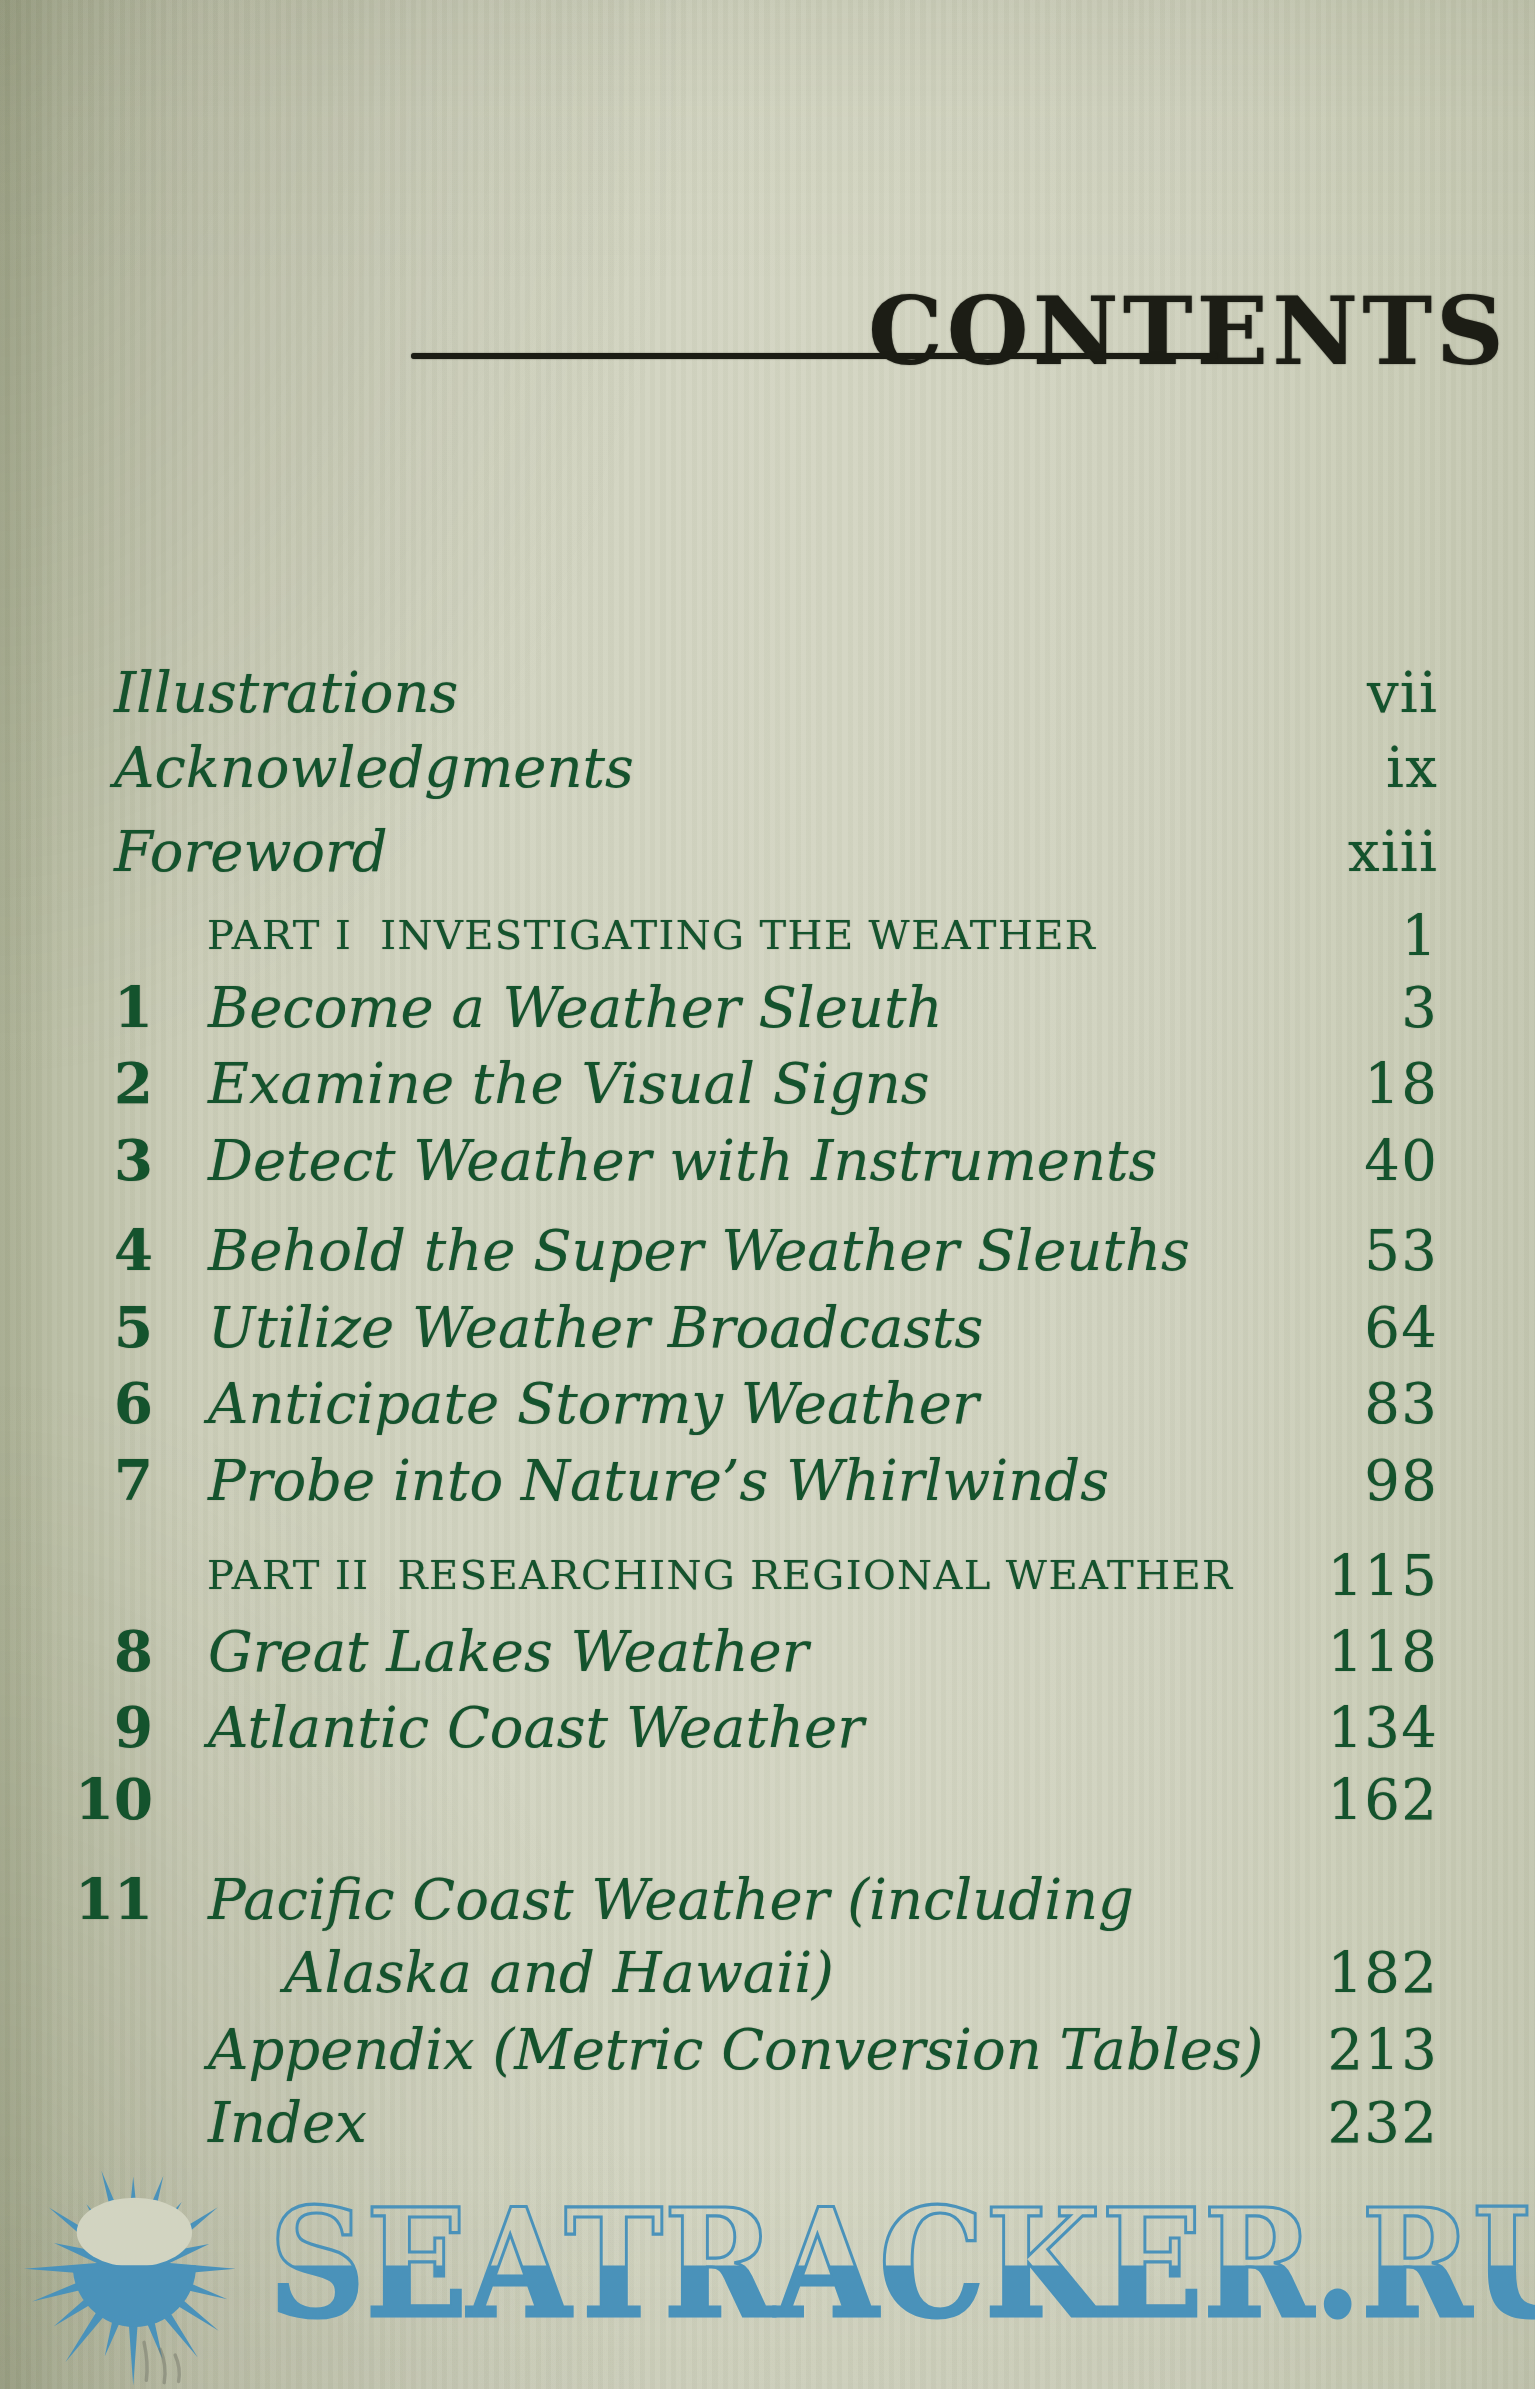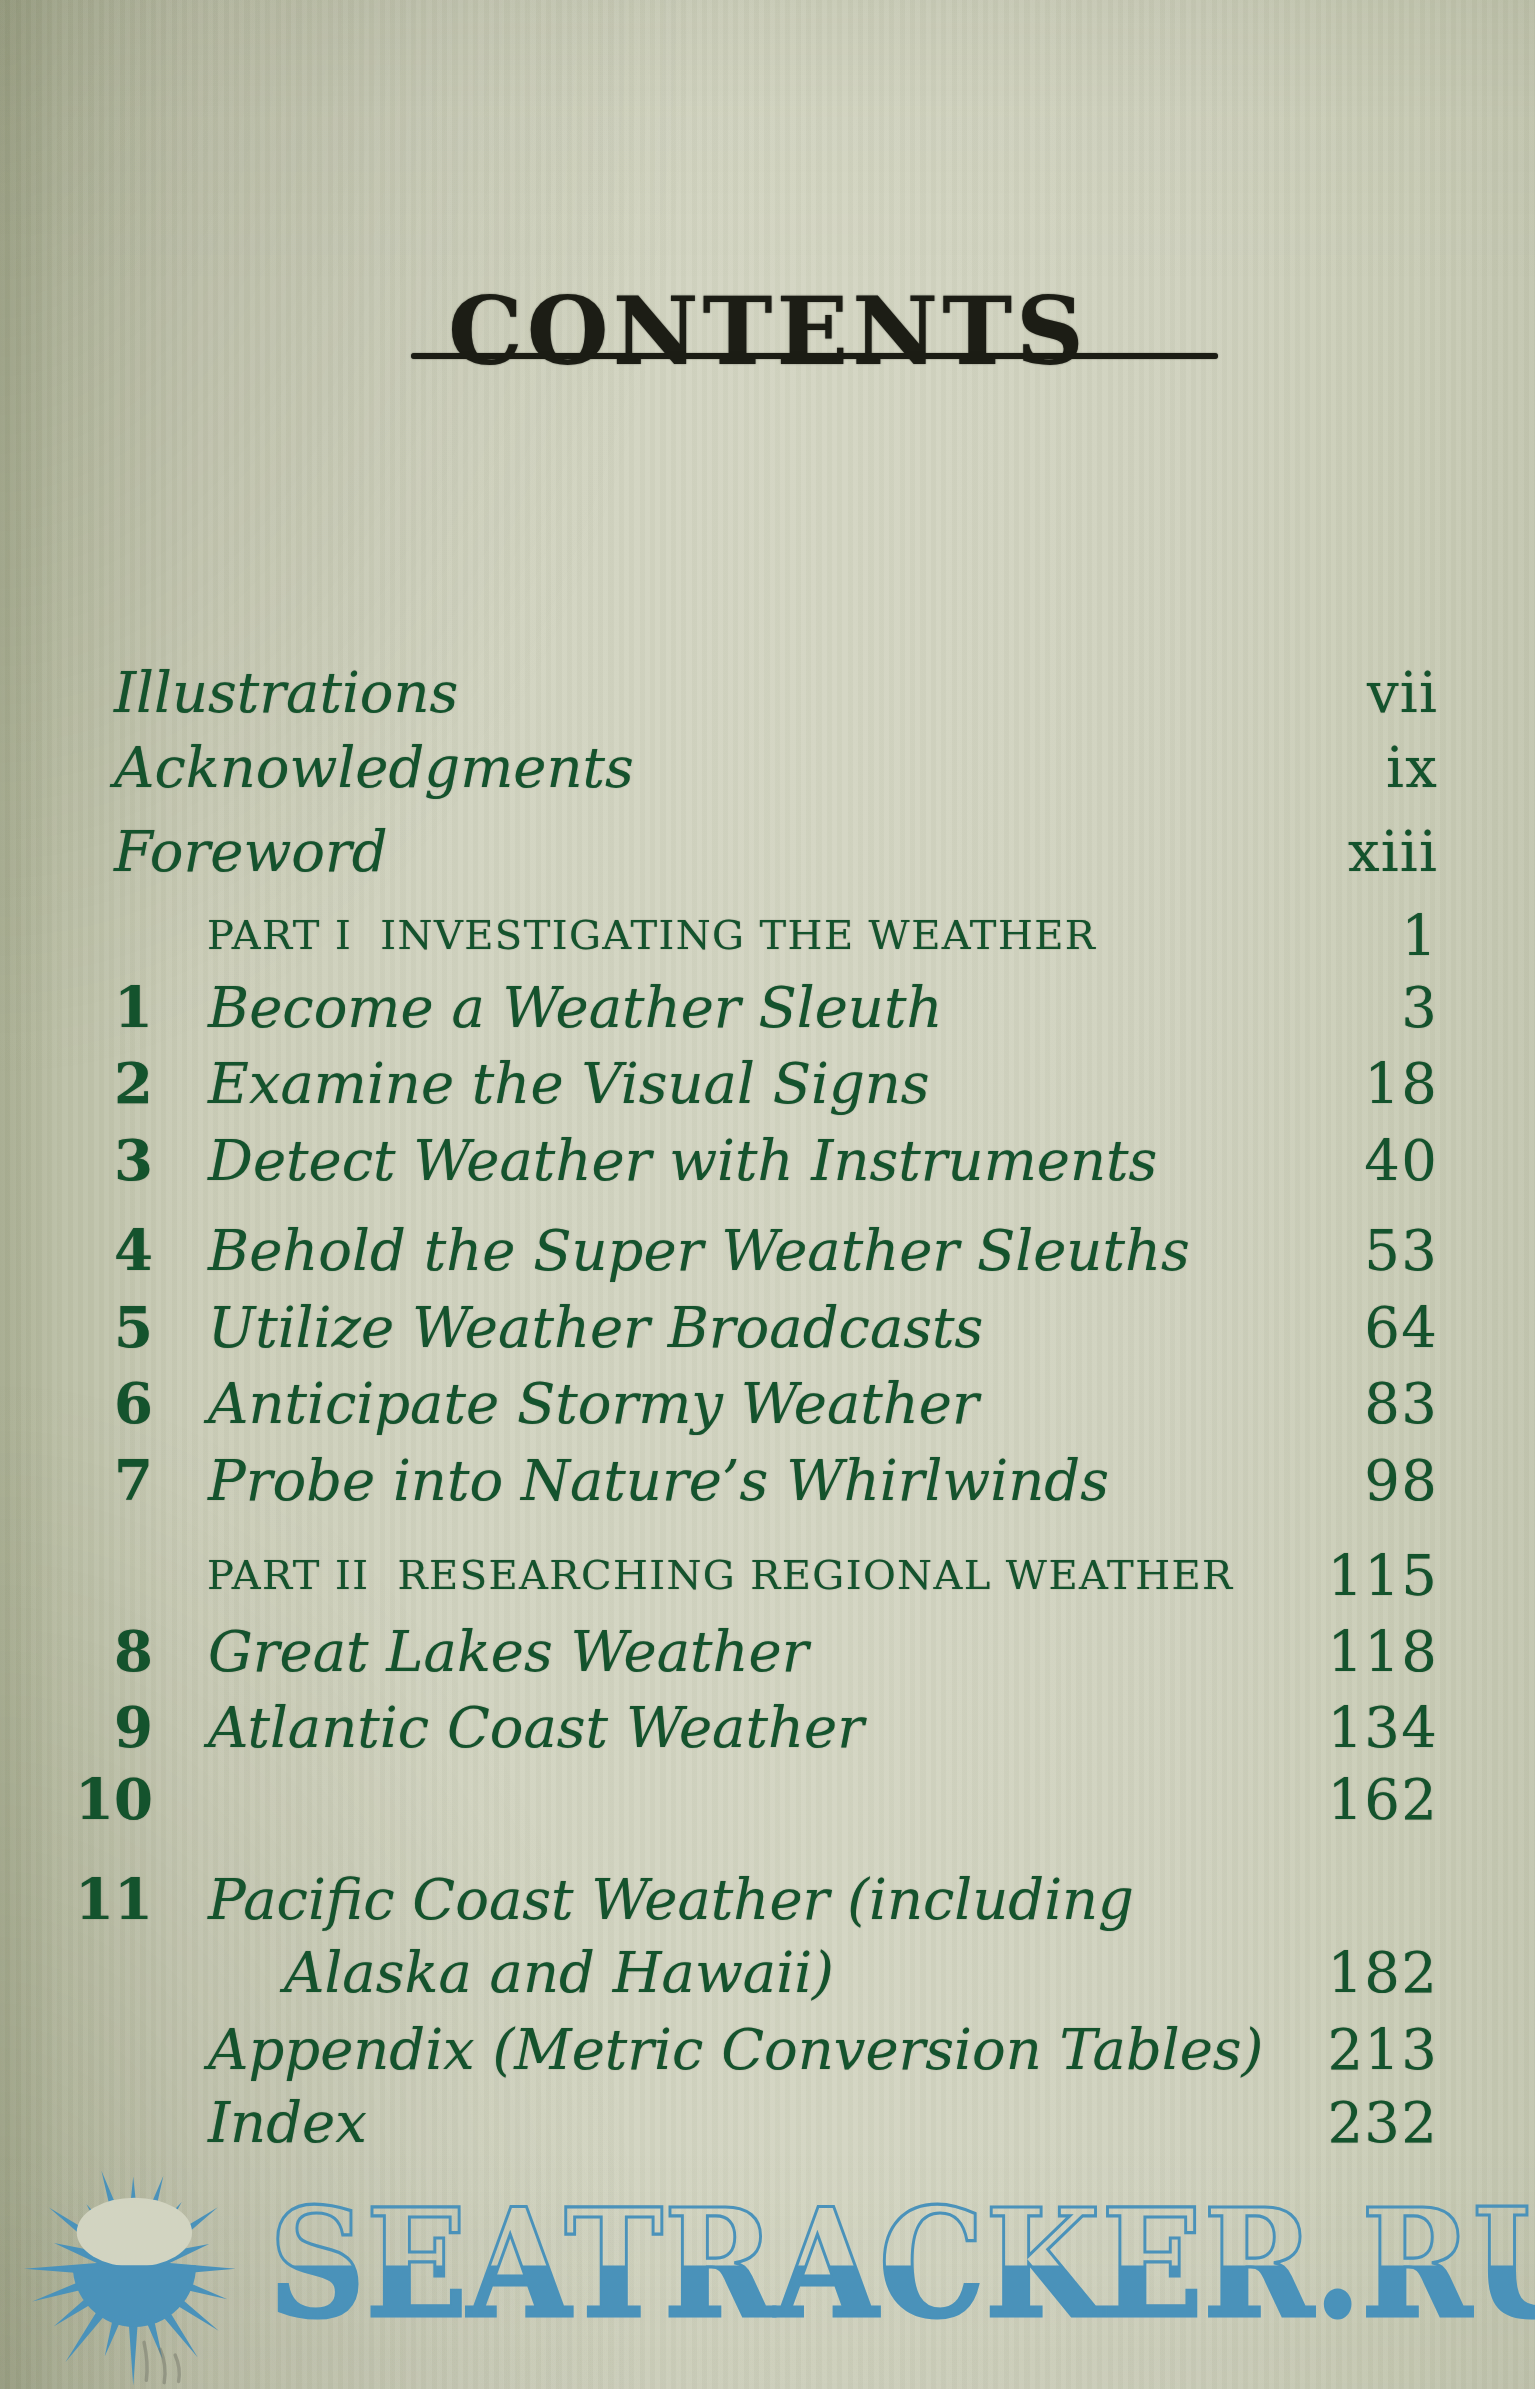--- a/index.html
+++ b/index.html
@@ -13,21 +13,21 @@
       linear-gradient(90deg, #a7ac90 0, #bcc0a7 4%, #cbcdb8 13%, #d1d3c0 30%, #d3d5c2 55%, #cfd1be 78%, #c9ccb6 92%, #c3c6b0 100%);
   }
   
   .texture{
     position:absolute;inset:0;pointer-events:none;
     background:repeating-linear-gradient(90deg, rgba(255,255,255,.035) 0 5.2px, rgba(80,85,60,.028) 5.2px 10.4px);
     mix-blend-mode:normal;
   }
   .page-title{
     position:absolute;top:221px;left:0;width:1508px;height:98px;
-    text-align:center;text-indent:28px;
+    text-align:right;text-indent:28px;
     font-weight:700;font-size:94px;line-height:1;letter-spacing:4px;
     color:#1c1d15;text-shadow:0 0 1.7px rgba(28,29,21,.55);
   }
   .title-rule{
     position:absolute;top:353px;left:411px;width:807px;height:6.4px;
     background:#1b1c14;border-radius:3.5px;box-shadow:0 0 1.2px rgba(27,28,20,.8);
   }
   .toc{position:absolute;inset:0;}
   .row{
     position:absolute;left:0;width:1536px;height:75px;line-height:75px;

